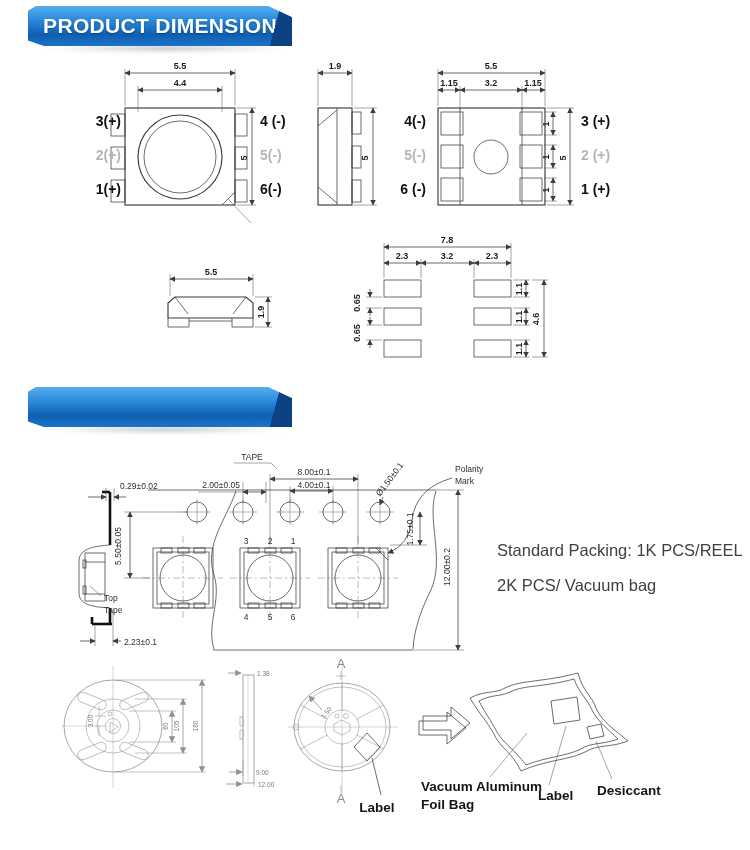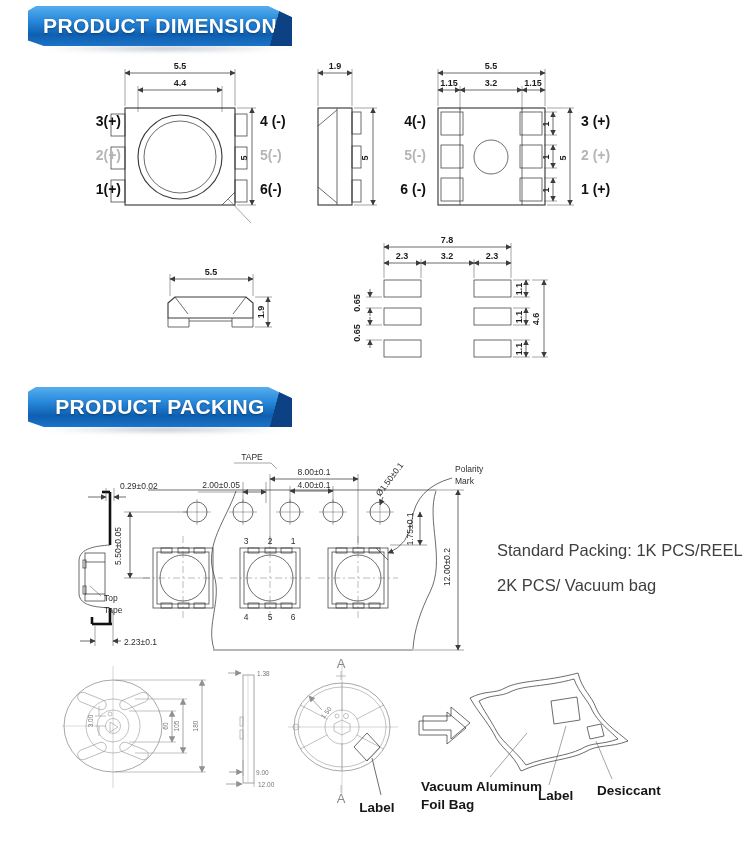--- a/index.html
+++ b/index.html
@@ -38,21 +38,20 @@
 <body>
 
 <div class="banner-shadow" style="top:45px"></div>
 <div class="banner" style="top:6px">
   <span>PRODUCT DIMENSION</span>
   <span class="wedge"></span>
 </div>
 
 <div class="banner-shadow" style="top:426px"></div>
 <div class="banner" style="top:387px">
-  <span>PRODUCT PACKING</span>
   <span class="wedge"></span>
 </div>
 
 <svg style="top:55px" width="750" height="325" viewBox="0 55 750 325">
   <defs>
     <marker id="a1" viewBox="0 0 10 10" refX="9" refY="5" markerWidth="7.5" markerHeight="7.5" orient="auto-start-reverse">
       <path d="M0,0L10,5L0,10z" fill="#3c3c3c"></path>
     </marker>
   </defs>
 

